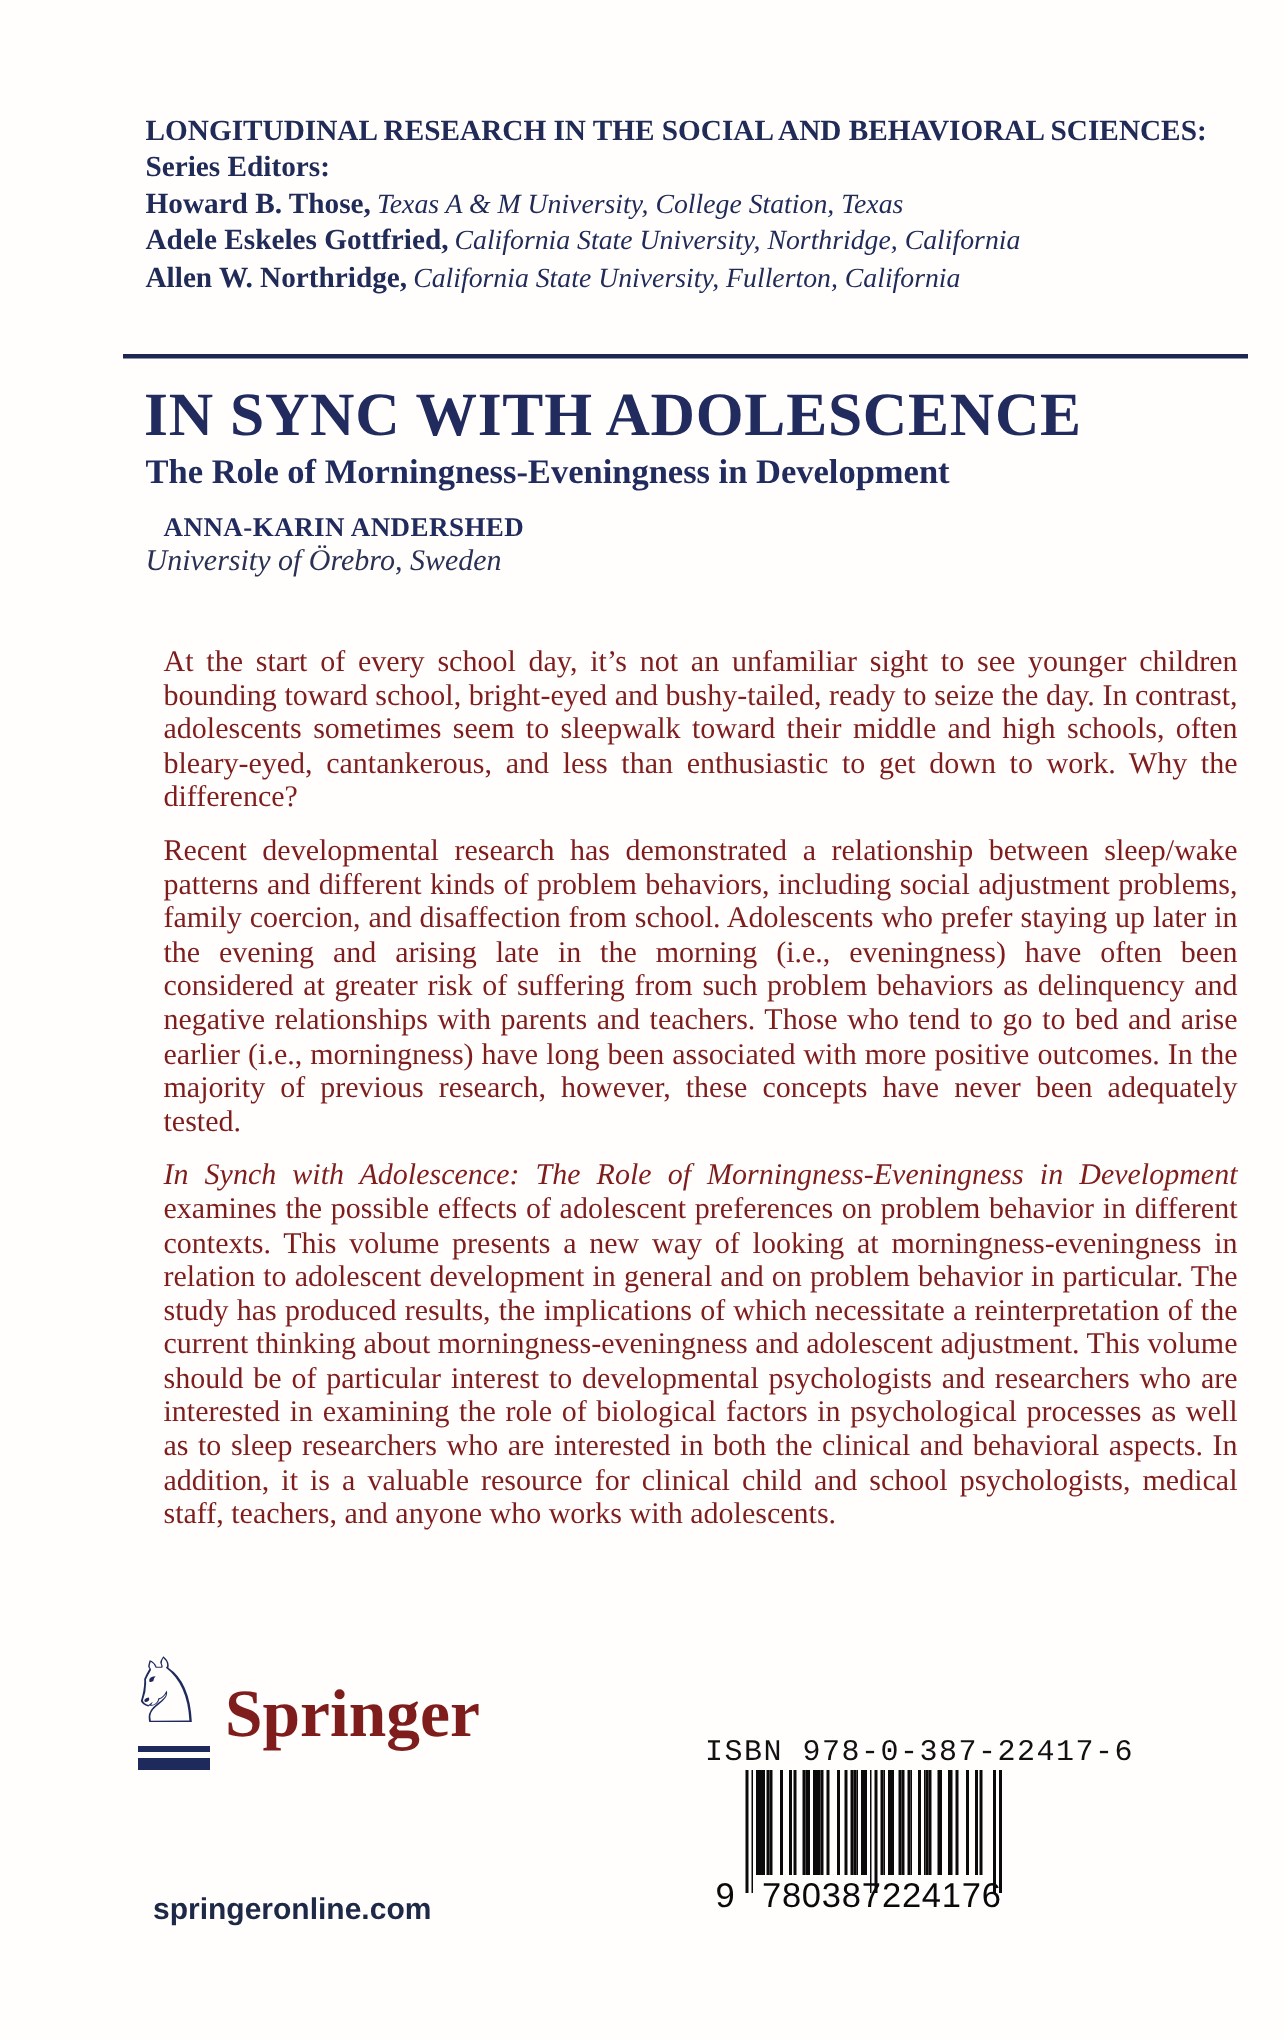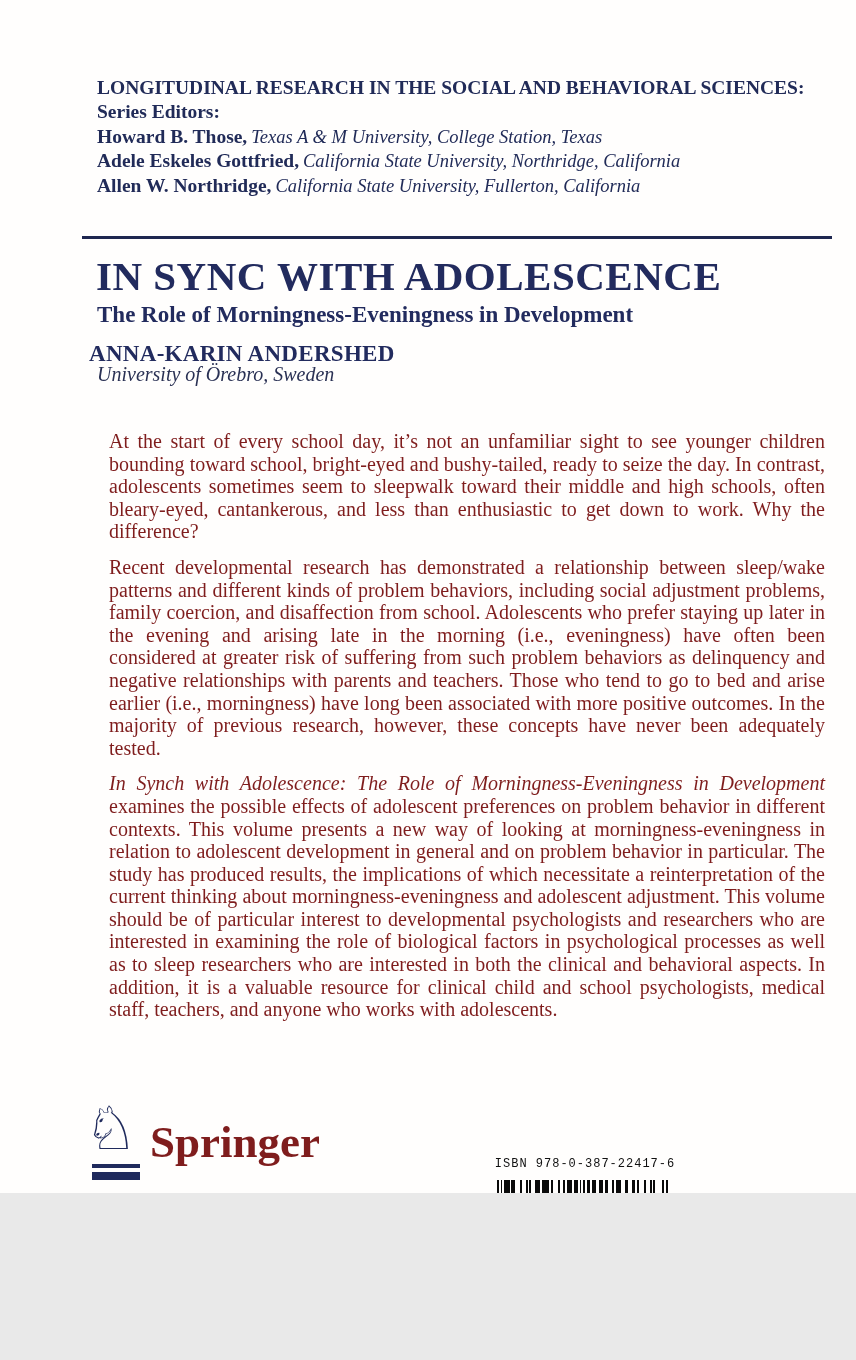--- a/index.html
+++ b/index.html
@@ -1,46 +1,46 @@
 <!DOCTYPE html>
 <html><head>
 <meta charset="utf-8">
 <style>
   html,body{margin:0;padding:0;background:#e9e9e9;}
   .page{
-    position:relative;width:856px;height:1193px;margin:0 auto;
+    position:relative;width:856px;height:1360px;margin:0 auto;
     background:#fffefd;overflow:hidden;
     font-family:"Liberation Serif", serif;
     color:#2e3554;
   }
   
   .series-header{position:absolute;top:76px;left:97px;width:748px;}
   .series-line{font-weight:bold;font-size:19.5px;line-height:24.4px;color:#212b58;}
   .editor-row{font-size:19.5px;line-height:24.4px;color:#212b58;}
   .editor-name{font-weight:bold;}
   .editor-aff{font-style:italic;font-weight:normal;font-size:18.5px;margin-left:4px;font-family:Liberation Serif, serif;}
   
   .rule{position:absolute;top:236px;left:82px;width:750px;height:3px;background:#1e2750;}
   
   .book-title{position:absolute;top:252px;left:96px;font-size:41px;font-weight:bold;color:#222b5e;letter-spacing:0.5px;white-space:nowrap;}
   .book-subtitle{position:absolute;top:302px;left:97px;font-size:23px;font-weight:bold;color:#222b5e;white-space:nowrap;}
-  .book-author{position:absolute;top:341px;left:89px;font-size:23px;font-weight:bold;color:#222b5e;letter-spacing:0.3px;}
+  .book-author{position:absolute;top:341px;left:109px;font-size:18px;font-weight:bold;color:#222b5e;letter-spacing:0.3px;}
   .book-affil{position:absolute;top:363px;left:97px;font-size:20px;font-style:italic;color:#2a3154;}
   
   .synopsis{position:absolute;top:430px;left:97px;width:728px;}
   .synopsis p{margin:0 0 13px 12px;font-size:20px;line-height:22.6px;text-align:justify;color:#7f1d1d;}
   .italic-lead{font-style:italic;}
   
   .horse-icon{position:absolute;left:84px;top:1098px;font-size:60px;line-height:1;color:#1f2a5c;font-family:"DejaVu Sans", sans-serif;}
   .logo-bar-thin{position:absolute;left:92px;top:1164px;width:48px;height:4px;background:#1f2a5c;}
   .logo-bar-thick{position:absolute;left:92px;top:1172px;width:48px;height:8px;background:#1f2a5c;}
   .springer-word{position:absolute;left:150px;top:1116px;font-size:45px;font-weight:bold;color:#7f1d1d;font-family:"Liberation Serif", serif;}
   .website{position:absolute;left:102px;top:1262px;font-size:20px;font-weight:bold;color:#1e2847;font-family:"Liberation Sans", sans-serif;}
   
-  .isbn-label{position:absolute;left:470px;top:1157px;width:230px;text-align:center;font-size:12px;letter-spacing:1px;color:#111;font-family:"Liberation Mono", monospace;white-space:nowrap;}
+  .isbn-label{position:absolute;left:470px;top:1157px;width:230px;text-align:center;font-size:20px;letter-spacing:1px;color:#111;font-family:"Liberation Mono", monospace;white-space:nowrap;}
   .barcode{position:absolute;left:497px;top:1180px;font-size:0;white-space:nowrap;}
   .bc-mod{display:inline-block;width:1.8px;height:70px;vertical-align:top;background:transparent;}
   .bc-mod.on{background:#0a0a0a;}
   .bc-mod.on.tall{height:82px;}
   .bc-digit-9{position:absolute;left:477px;top:1250px;font-size:23px;color:#0a0a0a;font-family:"Liberation Sans", sans-serif;}
   .bc-group1{position:absolute;left:508px;top:1250px;width:72px;text-align:center;font-size:23px;letter-spacing:0.5px;color:#0a0a0a;font-family:"Liberation Sans", sans-serif;}
   .bc-group2{position:absolute;left:588px;top:1250px;width:76px;text-align:center;font-size:23px;letter-spacing:0.5px;color:#0a0a0a;font-family:"Liberation Sans", sans-serif;}
 </style>
 </head>
 <body>

